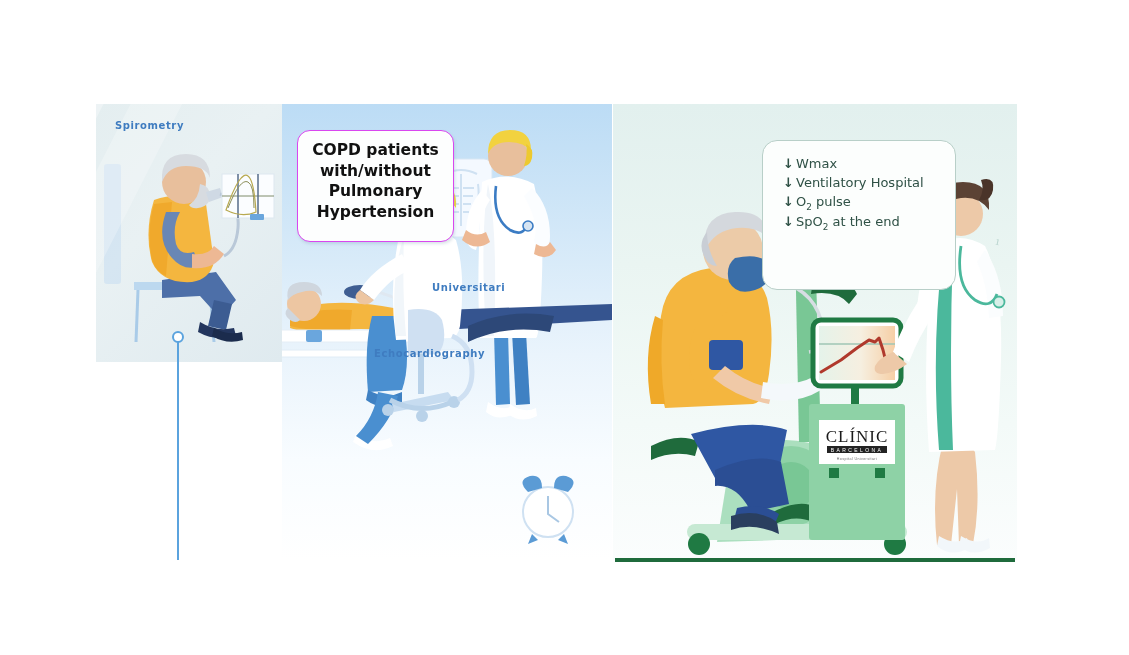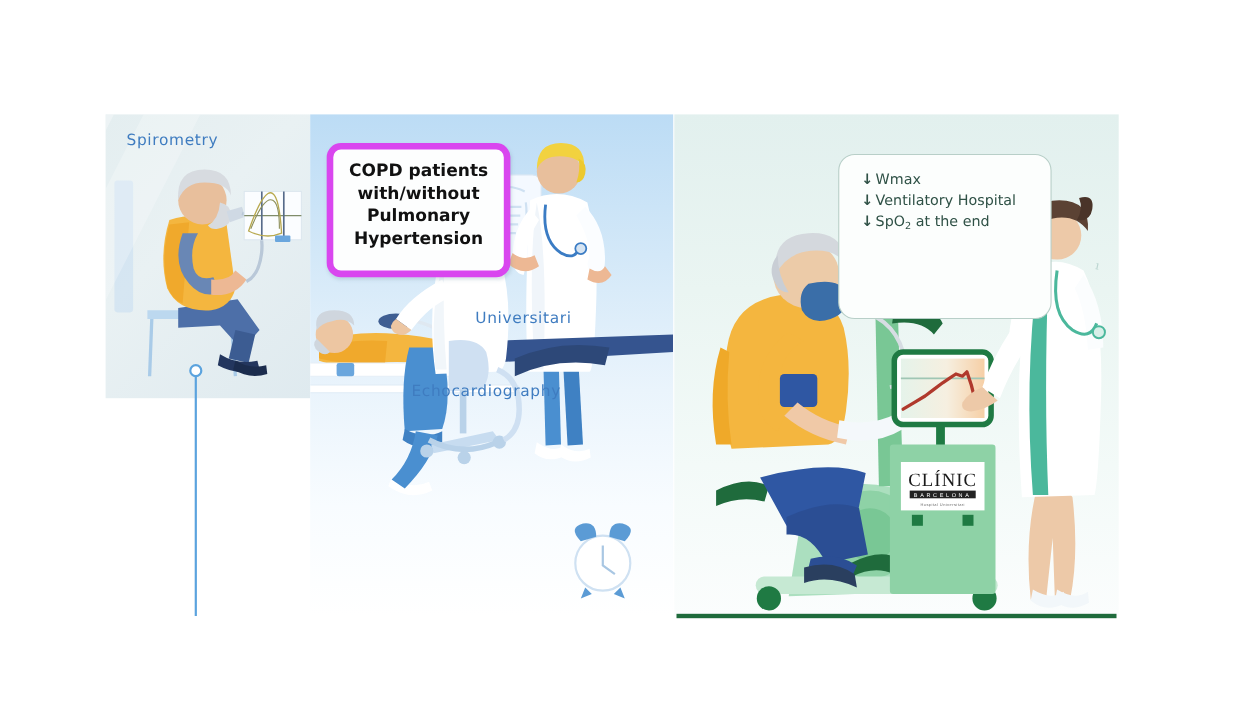--- a/index.html
+++ b/index.html
@@ -11,29 +11,29 @@
   #panel-spiro{left:96px;top:104px;width:186px;height:258px;
      background:linear-gradient(135deg,#e4eef0 0%,#e9f1f3 40%,#dfeaef 100%);}
   #panel-spiro .beam{position:absolute;background:rgba(255,255,255,.55);
      transform:rotate(27deg);transform-origin:top left;}
   #panel-mid{left:282px;top:104px;width:330px;height:456px;
      background:linear-gradient(180deg,#bcdcf5 0%,#d3e8f8 28%,#eaf4fc 55%,#f8fcff 78%,#ffffff 100%);}
   #panel-right{left:613px;top:104px;width:404px;height:456px;
      background:linear-gradient(180deg,#e2f0ee 0%,#eaf5f2 35%,#f3faf8 70%,#fbfdfd 100%);}
 
   
-  .lbl{position:absolute;font-family:"DejaVu Sans",sans-serif;font-weight:400;
-       color:#3f7cc0;letter-spacing:.6px;font-size:14px;white-space:nowrap;}
+  .lbl{position:absolute;font-family:"DejaVu Sans",sans-serif;font-weight:700;
+       color:#3f7cc0;letter-spacing:.6px;font-size:10px;white-space:nowrap;}
   #lbl-spiro{left:115px;top:120px;}
   #lbl-radio{left:432px;top:282px;}
   #lbl-echo{left:374px;top:348px;}
 
   
   #box-title{position:absolute;left:297px;top:130px;width:155px;height:110px;
-     background:#fdfefe;border:6px solid #d946ef;border-radius:13px;
+     background:#fdfefe;border:1px solid #d946ef;border-radius:13px;
      box-shadow:1px 2px 3px rgba(120,150,170,.25);overflow:hidden;}
   #box-title .inner{padding:9px 6px 0 6px;text-align:center;
      font-family:"DejaVu Sans",sans-serif;font-weight:700;font-size:15.5px;
      line-height:1.33;color:#111;}
   #box-findings{position:absolute;left:762px;top:140px;width:192px;height:148px;
      background:#fcfefd;border:1px solid #b8cfc8;border-radius:15px;overflow:hidden;}
   #box-findings ul{list-style:none;margin:0;padding:14px 0 0 20px;}
   #box-findings li{font-family:"DejaVu Sans",sans-serif;font-size:13px;
      color:#2f5146;line-height:1.45;white-space:nowrap;}
   #box-findings li .ar{display:inline-block;width:13px;color:#2f5146;font-weight:700;}
@@ -286,18 +286,19 @@
         <path d="M328 104 q-12 4 -10 18 q2 12 12 12 q-6 -14 -2 -30 z" fill="#5b4234"></path>
       </g>
     </svg>
   </div>
   <div id="ground-right"></div>
 
   <div id="box-findings">
     <ul>
       <li><span class="ar">↓</span><span>Wmax</span></li>
       <li><span class="ar">↓</span><span>Ventilatory Hospital</span></li>
+      <li><span class="ar">↓</span><span>O<sub>2</sub> pulse</span></li>
       <li><span class="ar">↓</span><span>SpO<sub>2</sub> at the end</span></li>
     </ul>
   </div>
 
   <div id="artifact">ı</div>
 </div>
 
 </body></html>

